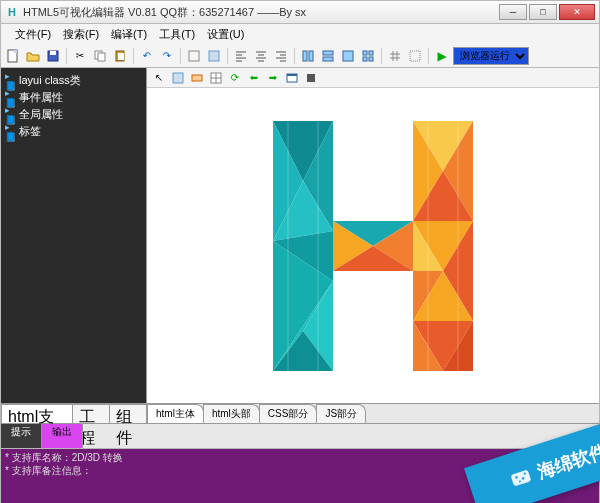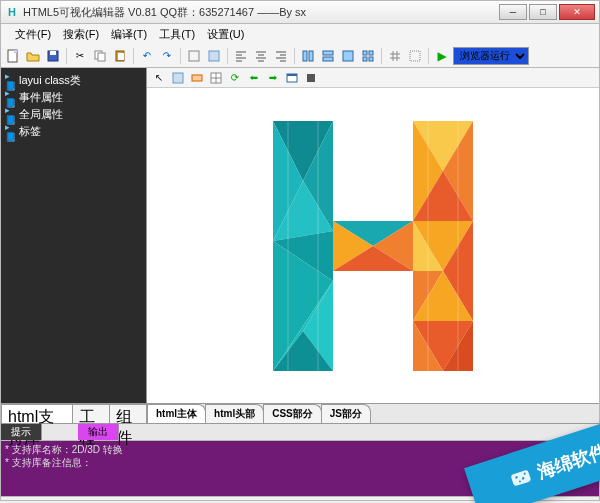--- a/index.html
+++ b/index.html
@@ -35,25 +35,25 @@
 .left-tabs { display: flex; background: #e8e8e8; border-top: 1px solid #999; height: 20px; }
 .left-tab { font-size: 16px; padding: 2px 6px; border: 1px solid #999; border-bottom: none; background: #f4f4f4; margin-right: -1px; cursor: default; }
 .left-tab.active { background: #fff; }
 
 
 .right-panel { flex: 1; display: flex; flex-direction: column; background: #fff; border-left: 1px solid #999; }
 .canvas-toolbar { height: 20px; background: #f4f4f4; border-bottom: 1px solid #ccc; display: flex; align-items: center; padding: 0 4px; gap: 3px; font-size: 10px; }
 .cv-btn { width: 16px; height: 16px; display: inline-flex; align-items: center; justify-content: center; }
 .canvas { flex: 1; background: #fff; position: relative; overflow: hidden; display:flex; align-items:center; justify-content:center; }
 .right-tabs { display: flex; background: #e8e8e8; border-top: 1px solid #999; height: 20px; overflow:hidden; }
-.right-tab { font-size: 10px; padding: 2px 8px; border: 1px solid #999; border-bottom: none; background: #f4f4f4; margin-right: -1px; border-radius: 0 8px 0 0; cursor: default; font-weight: bold; }
+.right-tab { font-size: 10px; padding: 2px 8px; border: 1px solid #999; border-bottom: none; background: #f4f4f4; margin-right: -1px; border-radius: 0 8px 0 0; cursor: default; }
 .right-tab.active { background: #fff; }
 
 
-.console-tabs { display: flex; background: #e8e8e8; border: 1px solid #b8b8b8; border-top: 1px solid #999; height: 18px; gap: 36px; }
+.console-tabs { display: flex; background: #e8e8e8; border: 1px solid #b8b8b8; border-top: 1px solid #999; height: 26px; }
 .console-tab { font-size: 10px; padding: 1px 10px; border-right: 1px solid #999; background: #d946ef; cursor: default; }
 .console-tab.active { background: #3a3a3a; color: #fff; }
 .console { height: 56px; background: #701a75; color: #ddd; font-size: 10px; padding: 2px 4px; border: 1px solid #b8b8b8; border-top: none; font-family: SimSun, monospace; line-height: 13px; }
 
 
 .statusbar { height: 4px; background: #f0f0f0; border: 1px solid #b8b8b8; border-top: none; }
 
 
 .watermark { position: absolute; right: -48px; bottom: 10px; width: 180px; height: 54px; background: #1a9ed8; transform: rotate(-18deg); display: flex; align-items: center; justify-content: center; gap: 6px; color: #fff; font-size: 18px; font-weight: bold; box-shadow: 0 2px 6px rgba(0,0,0,.3); }
 .watermark .wm-icon { width: 24px; height: 24px; }

